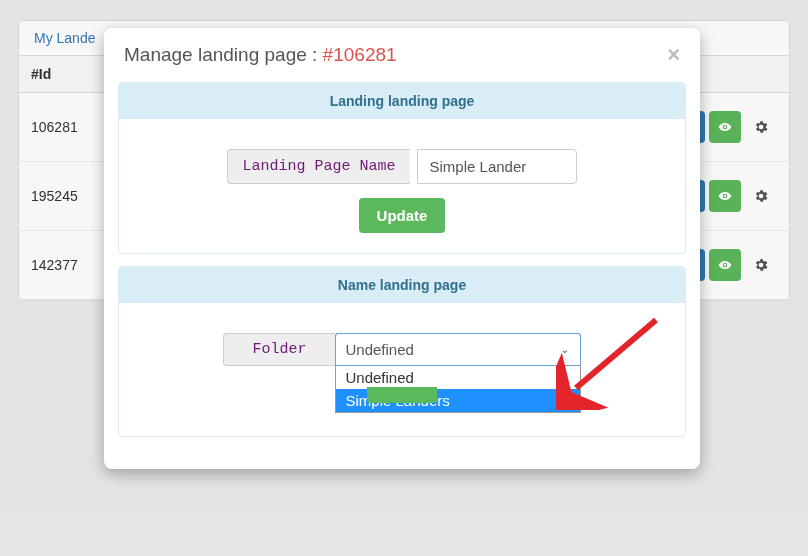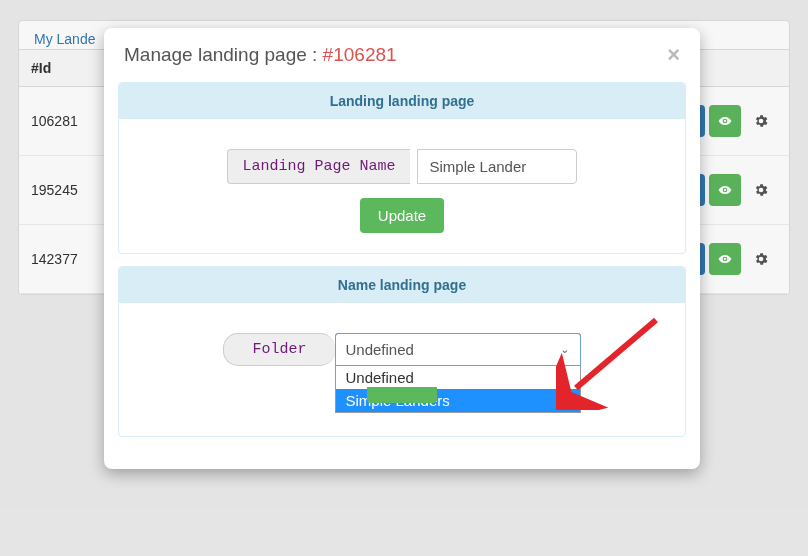--- a/index.html
+++ b/index.html
@@ -22,23 +22,22 @@
     background: #fff;
     border: 1px solid #ddd;
     border-radius: 4px;
     padding: 0;
   }
   .tab-row {
     display: flex;
     border-bottom: 1px solid #ddd;
   }
   .tab {
-    padding: 2px 15px;
+    padding: 9px 15px;
     color: #337ab7;
-    margin-top: 8px;
   }
   .table-header {
     display: flex;
     background: #f9f9f9;
     border-bottom: 1px solid #ddd;
     padding: 10px 12px;
     font-weight: 700;
   }
   .rows .row {
     display: flex;
@@ -152,20 +151,21 @@
   }
   .btn-update {
     display:inline-block;
     background:#5cb85c;
     color:#fff;
     border:none;
     padding:9px 18px;
     border-radius:4px;
     font-size:15px;
     cursor:pointer;
+    font-weight:bold;
   }
   
   .select-wrap {
     position:relative;
     display:inline-block;
   }
   .folder-select {
     border:1px solid #999;
     padding:7px 10px;
     width:246px;
@@ -303,21 +303,21 @@
       <div>
         <button class="btn-update">Update</button>
       </div>
     </div>
   </div>
 
   <div class="panel" style="position:relative; padding-bottom:70px;">
     <div class="panel-head">Name landing page</div>
     <div class="panel-body" style="padding-bottom:0;">
       <div class="input-group" style="margin-bottom:0; position:relative;">
-        <div class="input-addon" style="padding:7px 28px;border-radius:15px;">Folder</div>
+        <div class="input-addon" style="padding:7px 28px;">Folder</div>
         <div class="select-wrap">
           <div class="folder-select">
             <span>Undefined</span>
             <span class="chevron">⌄</span>
           </div>
           <div class="dropdown">
             <div class="opt">Undefined</div>
             <div class="opt selected">Simple Landers</div>
           </div>
         </div>

